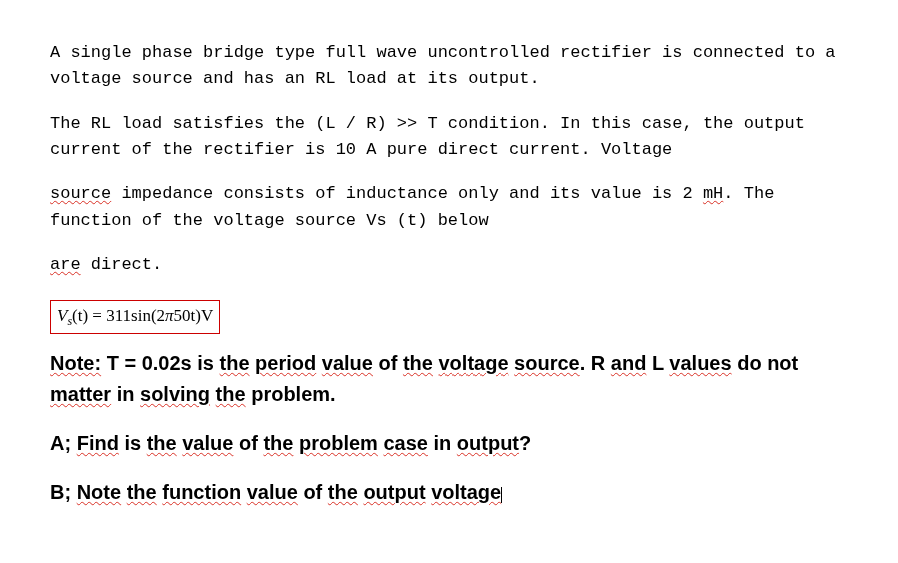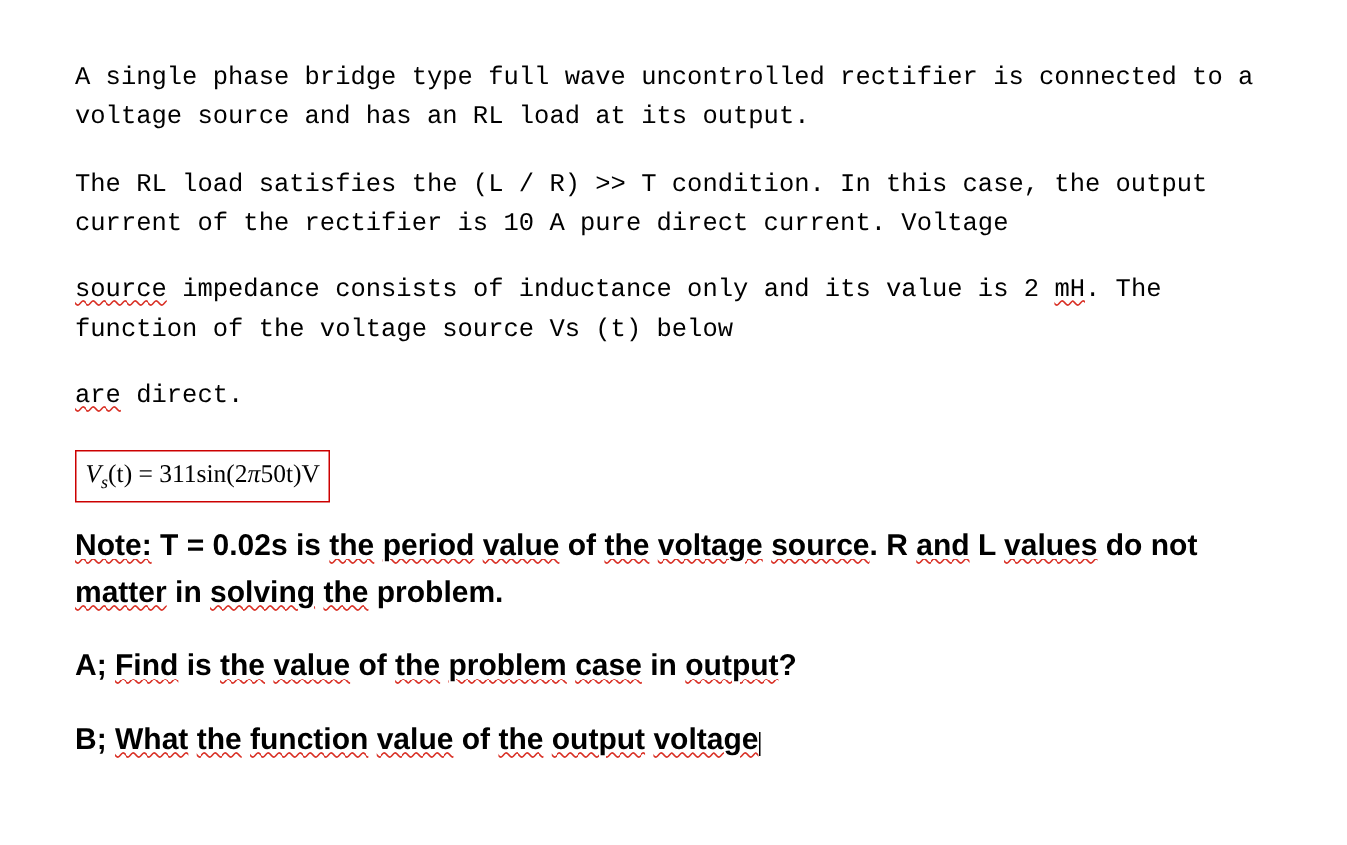--- a/index.html
+++ b/index.html
@@ -92,17 +92,17 @@
 
 <p class="note-line">
   <span class="spellcheck">Note:</span><span> T = 0.02s is </span><span class="spellcheck">the</span><span> </span><span class="spellcheck">period</span><span> </span><span class="spellcheck">value</span><span> of </span><span class="spellcheck">the</span><span> </span><span class="spellcheck">voltage</span><span> </span><span class="spellcheck">source</span><span>. R </span><span class="spellcheck">and</span><span> L </span><span class="spellcheck">values</span><span> do not </span><span class="spellcheck">matter</span><span> in </span><span class="spellcheck">solving</span><span> </span><span class="spellcheck">the</span><span> problem.</span>
 </p>
 
 <p class="question-line">
   <span>A; </span><span class="spellcheck">Find</span><span> is </span><span class="spellcheck">the</span><span> </span><span class="spellcheck">value</span><span> of </span><span class="spellcheck">the</span><span> </span><span class="spellcheck">problem</span><span> </span><span class="spellcheck">case</span><span> in </span><span class="spellcheck">output</span><span>?</span>
 </p>
 
 <p class="question-line" style="margin-bottom:0;">
-  <span>B; </span><span class="spellcheck">What</span><span> </span><span class="spellcheck">the</span><span> </span><span class="spellcheck">function</span><span> </span><span class="spellcheck">value</span><span> of </span><span class="spellcheck">the</span><span> </span><span class="spellcheck">output</span><span> </span><span class="spellcheck">voltage</span><span class="cursor"></span>
+  <span>B; </span><span class="spellcheck">Note</span><span> </span><span class="spellcheck">the</span><span> </span><span class="spellcheck">function</span><span> </span><span class="spellcheck">value</span><span> of </span><span class="spellcheck">the</span><span> </span><span class="spellcheck">output</span><span> </span><span class="spellcheck">voltage</span><span class="cursor"></span>
 </p>
 
 
 
 
 </body></html>

